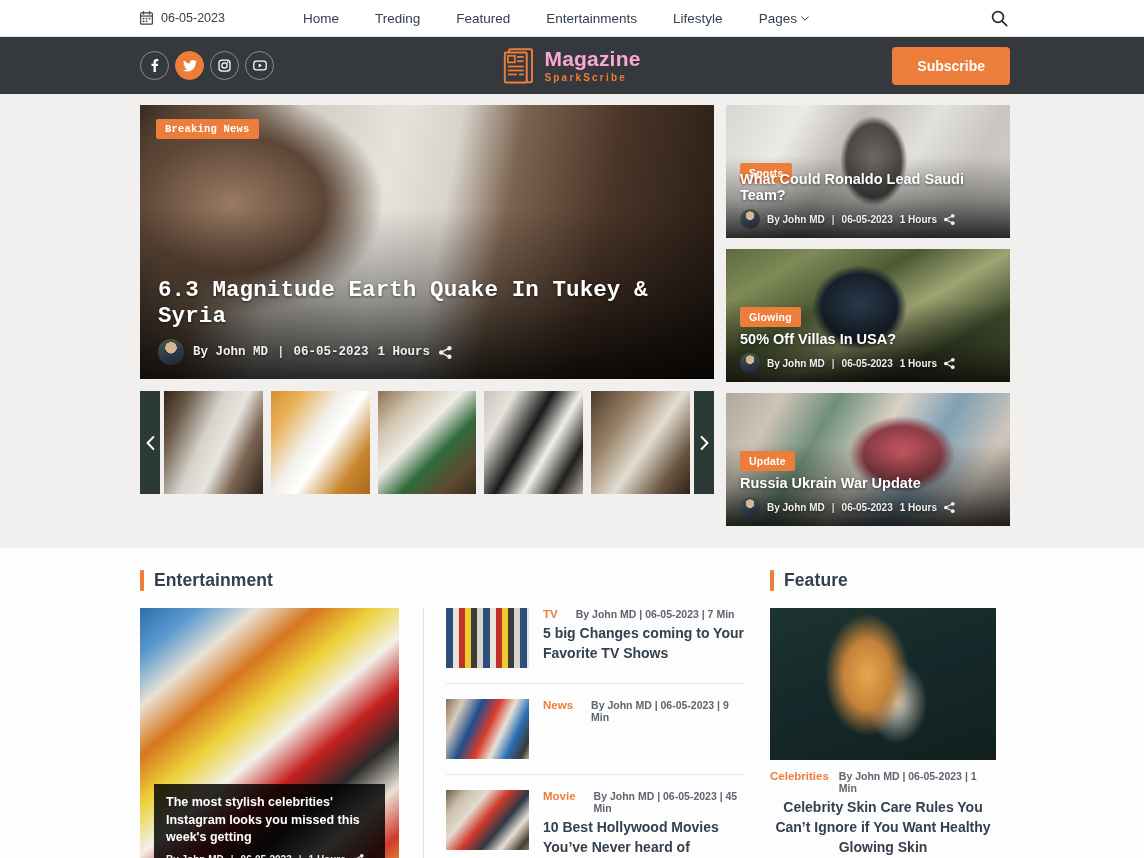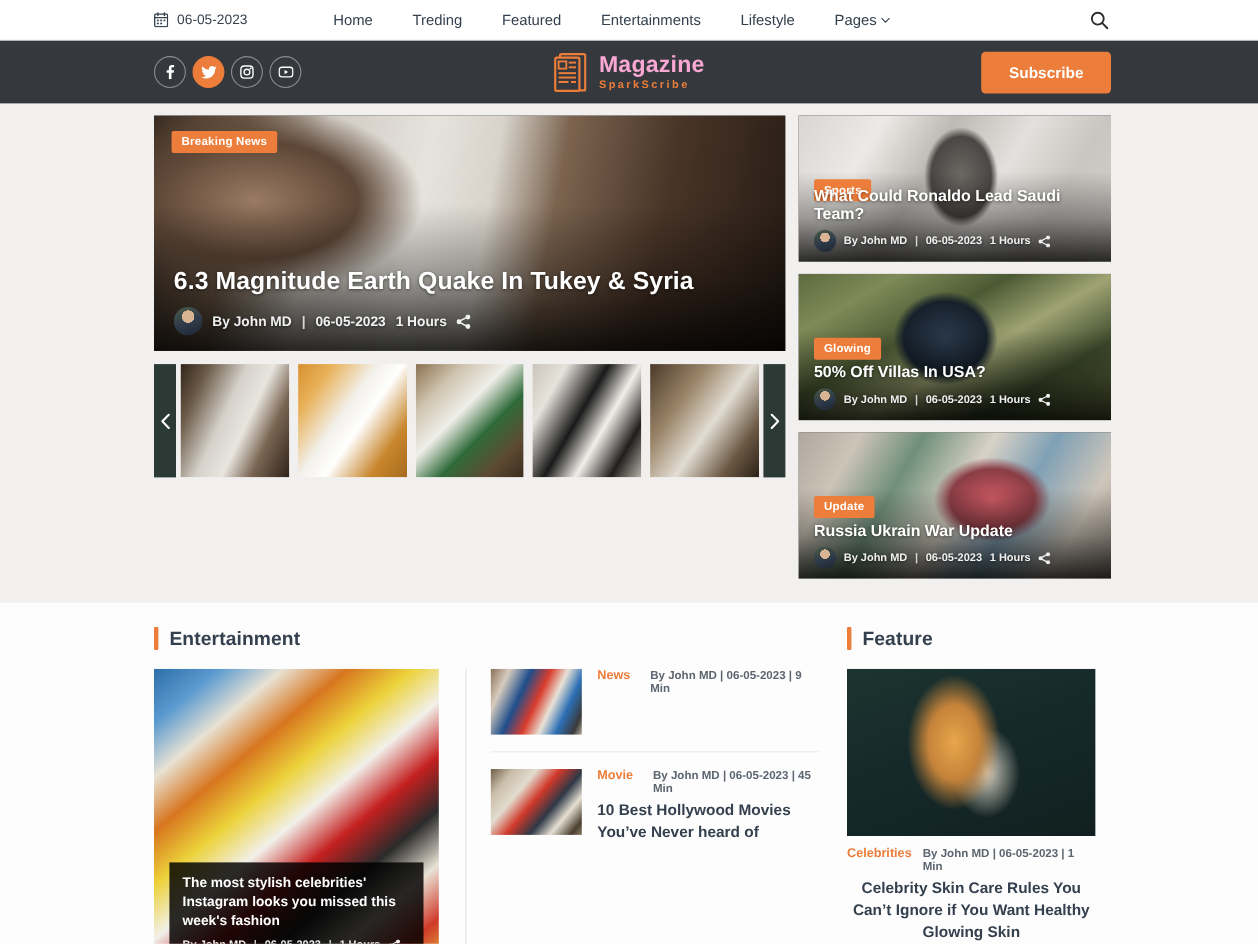--- a/index.html
+++ b/index.html
@@ -156,21 +156,21 @@
     border-radius: 50%;
     overflow: hidden;
     flex: none;
     background: #6e7b63;
     position: relative;
   }
   .sep { opacity: .85; }
   .share { display: block; }
 
   
-  .hero-big { height: 214px; }
+  .hero-big { height: 274px; font-family: Liberation Mono, monospace; }
   .hero-big .badge { left: 16px; top: 14px; }
   .hero-big .card-title { font-size: 22.5px; letter-spacing: .1px; margin-bottom: 10px; }
   .hero-big .meta { font-size: 12.5px; gap: 9px; }
   .hero-big .avatar { width: 26px; height: 26px; }
 
   
   .side-card { height: 133px; }
   .side-card .badge { left: 14px; bottom: 55px; }
   .side-card .card-body { padding: 0 14px 9px; }
   .side-card .card-title { font-size: 14.5px; margin-bottom: 6px; }
@@ -566,21 +566,21 @@
   <div class="ent-col">
     <div class="sec-head">
       <span class="sec-bar"></span>
       <span class="sec-title">Entertainment</span>
     </div>
 
     <div class="ent-body">
       <div class="ent-feature">
         <div class="img p-mags"></div>
         <div class="ent-cap">
-          <div class="ent-cap-title">The most stylish celebrities' Instagram looks you missed this week's fashion</div>
+          <div class="ent-cap-title">The most stylish celebrities' Instagram looks you missed this week's getting</div>
           <div class="meta">
             <span>By John MD</span>
             <span class="sep">|</span>
             <span>06-05-2023</span>
             <span class="sep">|</span>
             <span>1 Hours</span>
             <span>
               <svg class="share" width="11" height="11" viewBox="0 0 13 13" fill="currentColor">
                 <circle cx="10.4" cy="2.2" r="2.2"></circle>
                   <circle cx="2.2" cy="6.5" r="2.2"></circle>
@@ -589,20 +589,32 @@
               </svg>
             </span>
           </div>
         </div>
       </div>
 
       <div class="ent-vsep"></div>
 
       <div class="ent-list">
 
+        <div class="ent-item">
+          <div class="ent-thumb">
+              <div class="img p-tv"></div>
+            </div>
+          <div class="ent-txt">
+            <div class="ent-meta-row">
+              <span class="cat">TV</span>
+              <span class="byline">By John MD | 06-05-2023 | 7 Min</span>
+            </div>
+            <div class="ent-head">5 big Changes coming to Your Favorite TV Shows</div>
+          </div>
+        </div>
 
         <div class="ent-item">
           <div class="ent-thumb">
               <div class="img p-news"></div>
             </div>
           <div class="ent-txt">
             <div class="ent-meta-row">
               <span class="cat">News</span>
               <span class="byline">By John MD | 06-05-2023 | 9 Min</span>
             </div>

